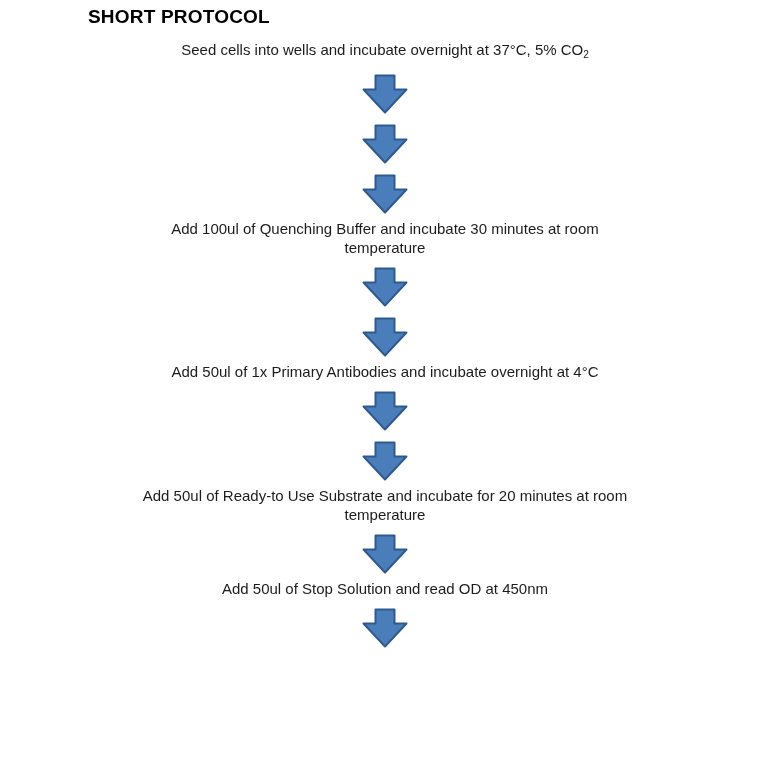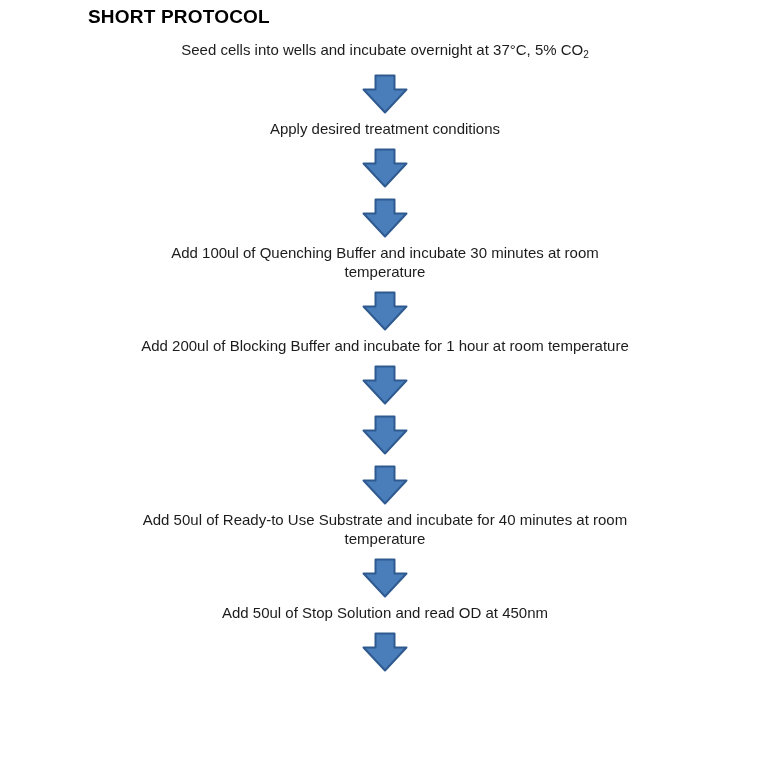--- a/index.html
+++ b/index.html
@@ -53,55 +53,54 @@
   <h1 class="title">SHORT PROTOCOL</h1>
 
   <div class="flow">
 
     <div class="step"><span>Seed cells into wells and incubate overnight at 37°C, 5% CO</span><sub>2</sub></div>
 
     <svg class="arrow" viewBox="0 0 46 40">
       <path d="M13.5 1.5 L32.5 1.5 L32.5 15.5 L44.5 15.5 L23 38.5 L1.5 15.5 L13.5 15.5 Z" stroke-width="2" stroke-linejoin="round" fill="#4a7ebb" stroke="#2f5a8f"></path>
     </svg>
 
-    <div class="step">Apply desired treatment conditions</div>
 
     <svg class="arrow" viewBox="0 0 46 40">
       <path d="M13.5 1.5 L32.5 1.5 L32.5 15.5 L44.5 15.5 L23 38.5 L1.5 15.5 L13.5 15.5 Z" stroke-width="2" stroke-linejoin="round" fill="#4a7ebb" stroke="#2f5a8f"></path>
     </svg>
 
 
     <svg class="arrow" viewBox="0 0 46 40">
       <path d="M13.5 1.5 L32.5 1.5 L32.5 15.5 L44.5 15.5 L23 38.5 L1.5 15.5 L13.5 15.5 Z" stroke-width="2" stroke-linejoin="round" fill="#4a7ebb" stroke="#2f5a8f"></path>
     </svg>
 
     <div class="step">Add 100ul of Quenching Buffer and incubate 30 minutes at room
 temperature</div>
 
     <svg class="arrow" viewBox="0 0 46 40">
       <path d="M13.5 1.5 L32.5 1.5 L32.5 15.5 L44.5 15.5 L23 38.5 L1.5 15.5 L13.5 15.5 Z" stroke-width="2" stroke-linejoin="round" fill="#4a7ebb" stroke="#2f5a8f"></path>
     </svg>
 
-    <div class="step">Add 200ul of Blocking Buffer and incubate for 1 hour at room temperature</div>
+
+    <svg class="arrow" viewBox="0 0 46 40">
+      <path d="M13.5 1.5 L32.5 1.5 L32.5 15.5 L44.5 15.5 L23 38.5 L1.5 15.5 L13.5 15.5 Z" stroke-width="2" stroke-linejoin="round" fill="#4a7ebb" stroke="#2f5a8f"></path>
+    </svg>
+
+    <div class="step">Add 50ul of 1x Primary Antibodies and incubate overnight at 4°C</div>
 
     <svg class="arrow" viewBox="0 0 46 40">
       <path d="M13.5 1.5 L32.5 1.5 L32.5 15.5 L44.5 15.5 L23 38.5 L1.5 15.5 L13.5 15.5 Z" stroke-width="2" stroke-linejoin="round" fill="#4a7ebb" stroke="#2f5a8f"></path>
     </svg>
 
 
     <svg class="arrow" viewBox="0 0 46 40">
       <path d="M13.5 1.5 L32.5 1.5 L32.5 15.5 L44.5 15.5 L23 38.5 L1.5 15.5 L13.5 15.5 Z" stroke-width="2" stroke-linejoin="round" fill="#4a7ebb" stroke="#2f5a8f"></path>
     </svg>
 
-
-    <svg class="arrow" viewBox="0 0 46 40">
-      <path d="M13.5 1.5 L32.5 1.5 L32.5 15.5 L44.5 15.5 L23 38.5 L1.5 15.5 L13.5 15.5 Z" stroke-width="2" stroke-linejoin="round" fill="#4a7ebb" stroke="#2f5a8f"></path>
-    </svg>
-
-    <div class="step">Add 50ul of Ready-to Use Substrate and incubate for 40 minutes at room
+    <div class="step">Add 50ul of Ready-to Use Substrate and incubate for 20 minutes at room
 temperature</div>
 
     <svg class="arrow" viewBox="0 0 46 40">
       <path d="M13.5 1.5 L32.5 1.5 L32.5 15.5 L44.5 15.5 L23 38.5 L1.5 15.5 L13.5 15.5 Z" stroke-width="2" stroke-linejoin="round" fill="#4a7ebb" stroke="#2f5a8f"></path>
     </svg>
 
     <div class="step">Add 50ul of Stop Solution and read OD at 450nm</div>
 
     <svg class="arrow" viewBox="0 0 46 40">
       <path d="M13.5 1.5 L32.5 1.5 L32.5 15.5 L44.5 15.5 L23 38.5 L1.5 15.5 L13.5 15.5 Z" stroke-width="2" stroke-linejoin="round" fill="#4a7ebb" stroke="#2f5a8f"></path>

